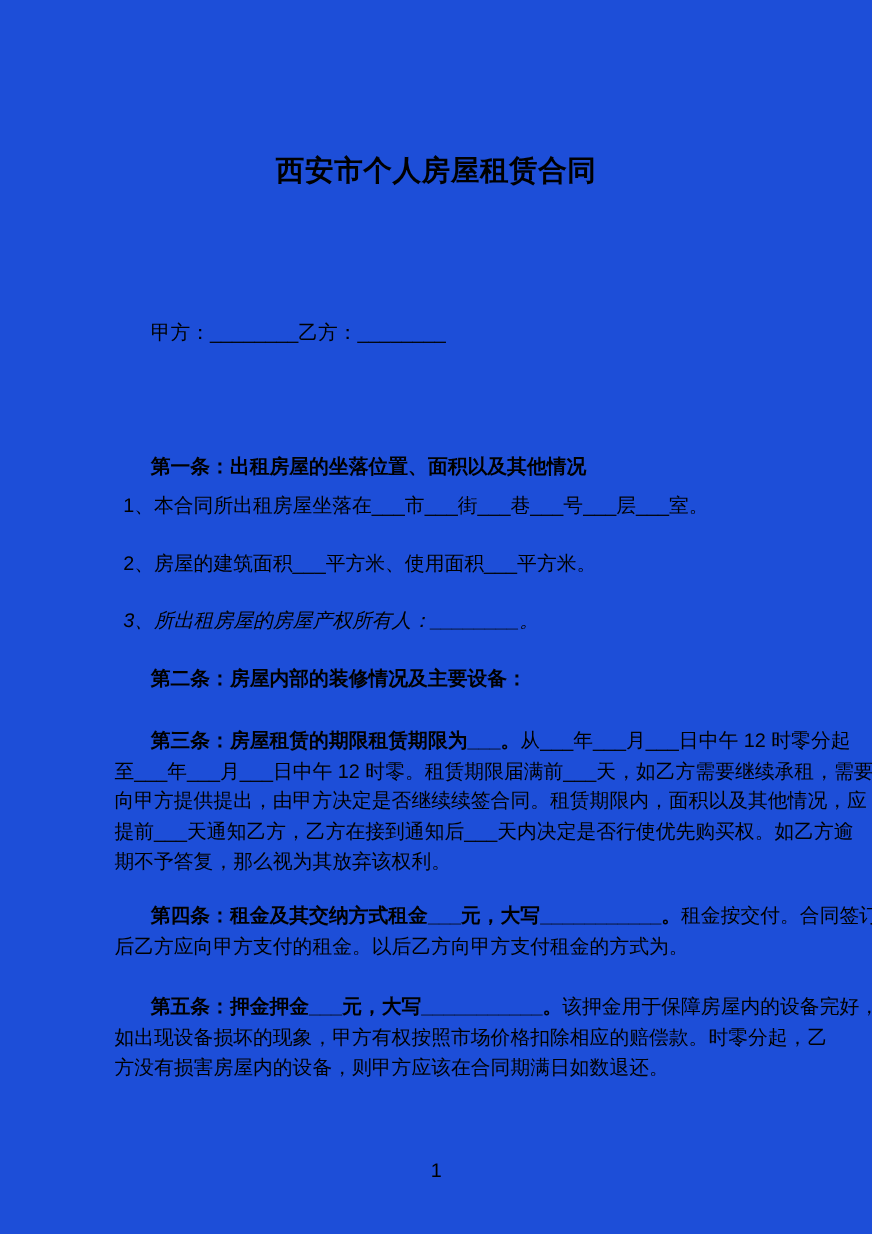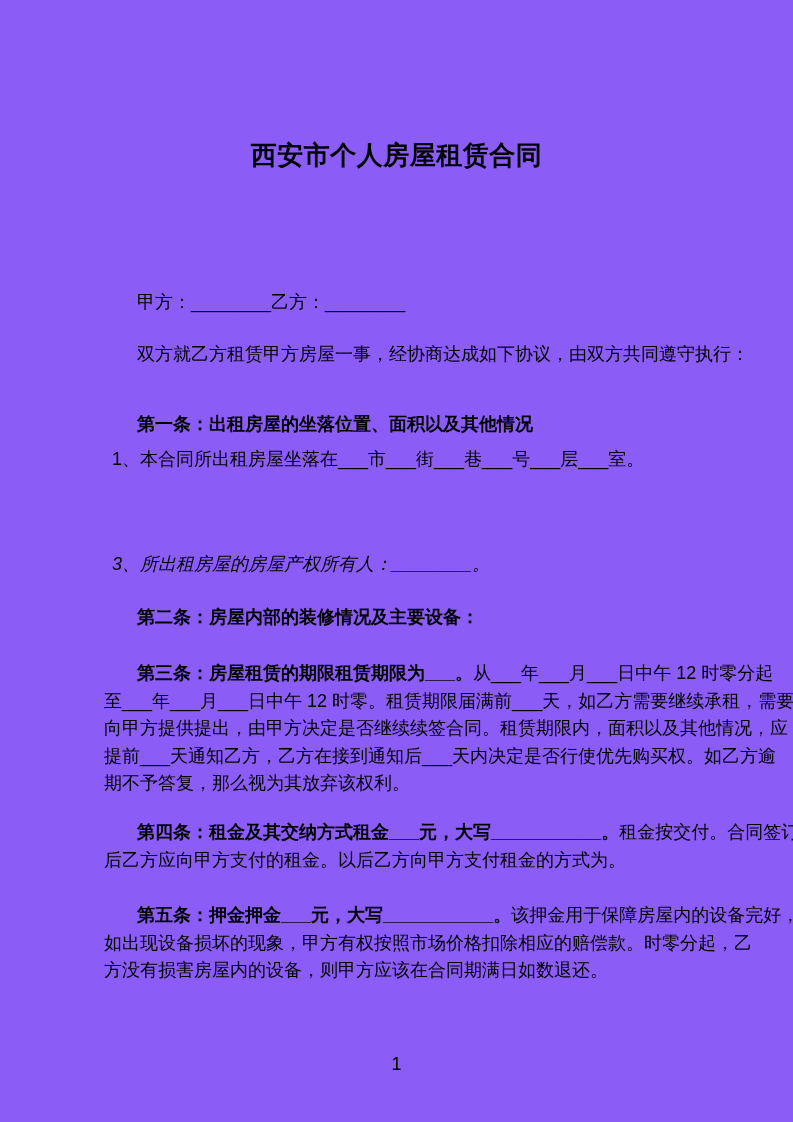--- a/index.html
+++ b/index.html
@@ -4,21 +4,21 @@
 <style>
   html, body {
     margin: 0;
     padding: 0;
     background: #ffffff;
   }
   .page {
     position: relative;
     width: 793px;
     height: 1122px;
-    background: #8b5cf6;
+    background: #1d4ed8;
     overflow: hidden;
     font-family: "Liberation Sans", "DejaVu Sans", sans-serif;
     color: #000000;
   }
   .doc-title {
     position: absolute;
     top: 140px;
     left: 0;
     width: 793px;
     text-align: center;
@@ -60,32 +60,32 @@
 <body>
 
 <div class="page">
 
   <div class="doc-title">西安市个人房屋租赁合同</div>
 
   <div class="para" style="top:289px;">
     <div class="line indent">甲方：________乙方：________</div>
   </div>
 
-  <div class="para" style="top:341px;">
-    <div class="line indent">双方就乙方租赁甲方房屋一事，经协商达成如下协议，由双方共同遵守执行：</div>
-  </div>
 
   <div class="para" style="top:411px;">
     <div class="line indent b">第一条：出租房屋的坐落位置、面积以及其他情况</div>
   </div>
 
   <div class="para" style="top:446px;text-align:right;">
     <div class="line indent-sm">1、本合同所出租房屋坐落在___市___街___巷___号___层___室。</div>
   </div>
 
+  <div class="para" style="top:499px;">
+    <div class="line indent-sm">2、房屋的建筑面积___平方米、使用面积___平方米。</div>
+  </div>
 
   <div class="para" style="top:551px;font-style:italic;">
     <div class="line indent-sm">3、所出租房屋的房屋产权所有人：________。</div>
   </div>
 
   <div class="para" style="top:604px;">
     <div class="line indent b">第二条：房屋内部的装修情况及主要设备：</div>
   </div>
 
   <div class="para" style="top:660px;">

